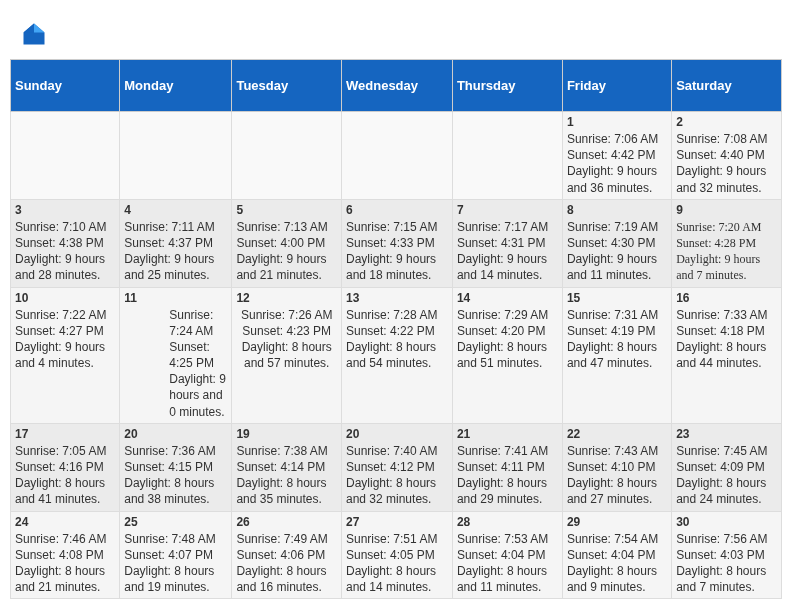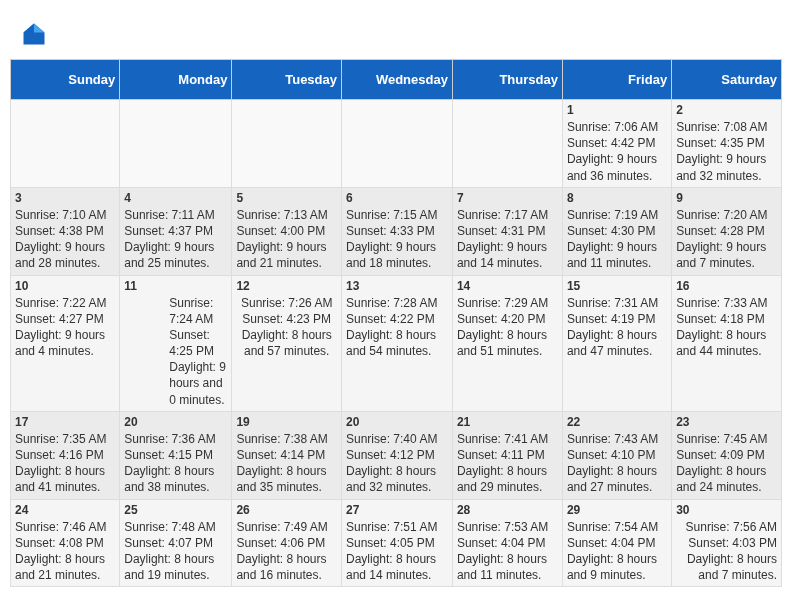--- a/index.html
+++ b/index.html
@@ -55,22 +55,22 @@
     .calendar-table {
       width: 100%;
       border-collapse: collapse;
       margin-top: 6px;
     }
     .calendar-table thead th {
       background-color: #1565C0;
       color: #fff;
       font-size: 13px;
       font-weight: bold;
-      padding: 12px 4px;
-      text-align: right;
+      padding: 18px 4px;
+      text-align: left;
       border: 1px solid #ccc;
     }
     .calendar-table tbody td {
       vertical-align: top;
       border: 1px solid #ddd;
       padding: 3px 4px;
       font-size: 10.5px;
       color: #333;
       height: 80px;
       width: 113px;
@@ -139,21 +139,21 @@
         <td class="empty"></td>
         <td>
           <span class="day-num">1</span>
           <div class="day-info" style="white-space: pre-line;">Sunrise: 7:06 AM
 Sunset: 4:42 PM
 Daylight: 9 hours and 36 minutes.</div>
         </td>
         <td>
           <span class="day-num">2</span>
           <div class="day-info" style="white-space: pre-line;">Sunrise: 7:08 AM
-Sunset: 4:35 PM
+Sunset: 4:40 PM
 Daylight: 9 hours and 32 minutes.</div>
         </td>
       </tr>
       <tr>
         <td>
           <span class="day-num">3</span>
           <div class="day-info" style="white-space: pre-line;">Sunrise: 7:10 AM
 Sunset: 4:38 PM
 Daylight: 9 hours and 28 minutes.</div>
         </td>
@@ -182,21 +182,21 @@
 Daylight: 9 hours and 14 minutes.</div>
         </td>
         <td>
           <span class="day-num">8</span>
           <div class="day-info" style="white-space: pre-line;">Sunrise: 7:19 AM
 Sunset: 4:30 PM
 Daylight: 9 hours and 11 minutes.</div>
         </td>
         <td>
           <span class="day-num">9</span>
-          <div class="day-info" style="white-space: pre-line;">Sunrise: 7:20 AM
+          <div class="day-info" style="white-space: pre-line; font-family: Liberation Serif, serif;">Sunrise: 7:20 AM
 Sunset: 4:28 PM
 Daylight: 9 hours and 7 minutes.</div>
         </td>
       </tr>
       <tr>
         <td>
           <span class="day-num">10</span>
           <div class="day-info" style="white-space: pre-line;">Sunrise: 7:22 AM
 Sunset: 4:27 PM
 Daylight: 9 hours and 4 minutes.</div>
@@ -234,21 +234,21 @@
         <td>
           <span class="day-num">16</span>
           <div class="day-info" style="white-space: pre-line;">Sunrise: 7:33 AM
 Sunset: 4:18 PM
 Daylight: 8 hours and 44 minutes.</div>
         </td>
       </tr>
       <tr>
         <td>
           <span class="day-num">17</span>
-          <div class="day-info" style="white-space: pre-line;">Sunrise: 7:35 AM
+          <div class="day-info" style="white-space: pre-line;">Sunrise: 7:05 AM
 Sunset: 4:16 PM
 Daylight: 8 hours and 41 minutes.</div>
         </td>
         <td>
           <span class="day-num">20</span>
           <div class="day-info" style="white-space: pre-line;">Sunrise: 7:36 AM
 Sunset: 4:15 PM
 Daylight: 8 hours and 38 minutes.</div>
         </td>
         <td>
@@ -314,19 +314,19 @@
 Daylight: 8 hours and 11 minutes.</div>
         </td>
         <td>
           <span class="day-num">29</span>
           <div class="day-info" style="white-space: pre-line;">Sunrise: 7:54 AM
 Sunset: 4:04 PM
 Daylight: 8 hours and 9 minutes.</div>
         </td>
         <td>
           <span class="day-num">30</span>
-          <div class="day-info" style="white-space: pre-line; text-align: right;">Sunrise: 7:56 AM
+          <div class="day-info" style="white-space: pre-line;">Sunrise: 7:56 AM
 Sunset: 4:03 PM
 Daylight: 8 hours and 7 minutes.</div>
         </td>
       </tr>
     </tbody>
 </table>
 
 </body></html>

